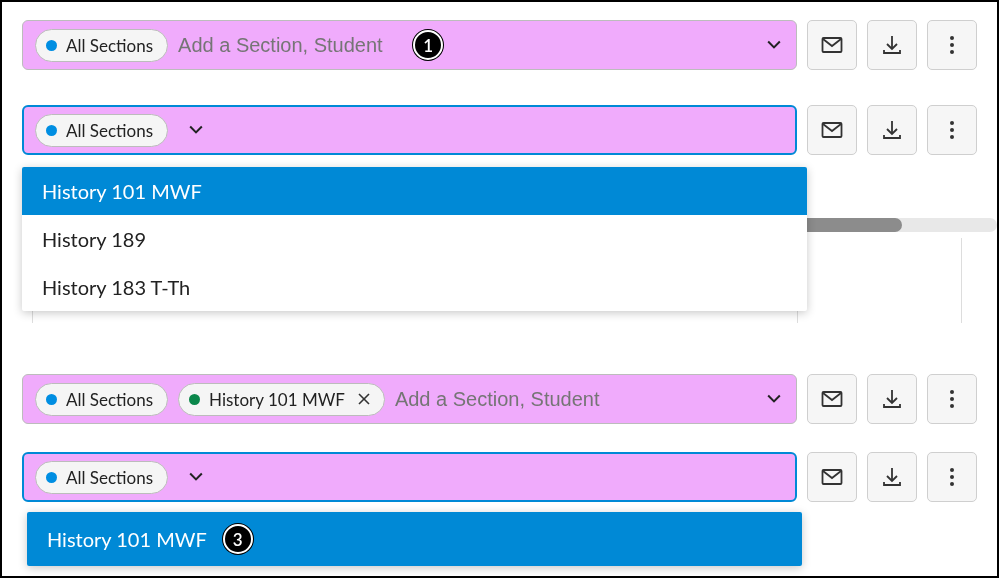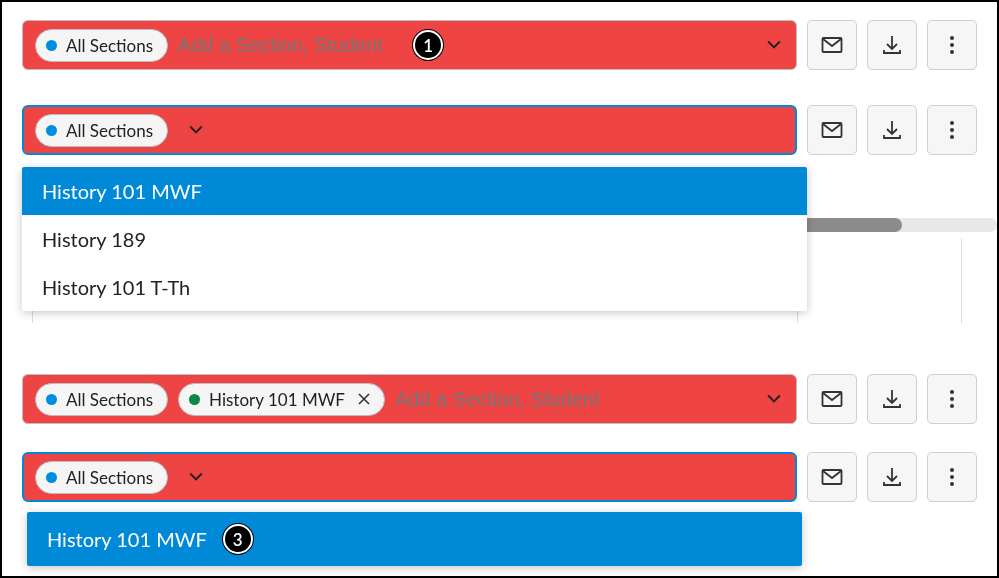--- a/index.html
+++ b/index.html
@@ -19,21 +19,21 @@
       gap: 10px;
     }
     .search-container {
       flex: 1;
       border: 1px solid #bcbcbc;
       border-radius: 6px;
       display: flex;
       align-items: center;
       padding: 7px 12px;
       min-height: 50px;
-      background: #ef4444;
+      background: #f0abfc;
     }
     .search-container.focused {
       border: 2px solid #0089d6;
       padding: 6px 11px;
     }
     .chip {
       display: inline-flex;
       align-items: center;
       gap: 9px;
       border: 1px solid #bcbcbc;
@@ -235,21 +235,21 @@
 </div>
 
 <div class="dropdown">
   <div class="dd-item highlight">
       <span>History 101 MWF</span>
     </div>
   <div class="dd-item">
       <span>History 189</span>
     </div>
   <div class="dd-item">
-      <span>History 101 T-Th</span>
+      <span>History 183 T-Th</span>
     </div>
 </div>
 
 <div class="scroll-track"></div>
 <div class="scroll-thumb"></div>
 <div class="sep-line" style="left:30px"></div>
 <div class="sep-line" style="left:795px"></div>
 <div class="sep-line" style="left:959px"></div>
 
 <div class="gap-lg"></div>

